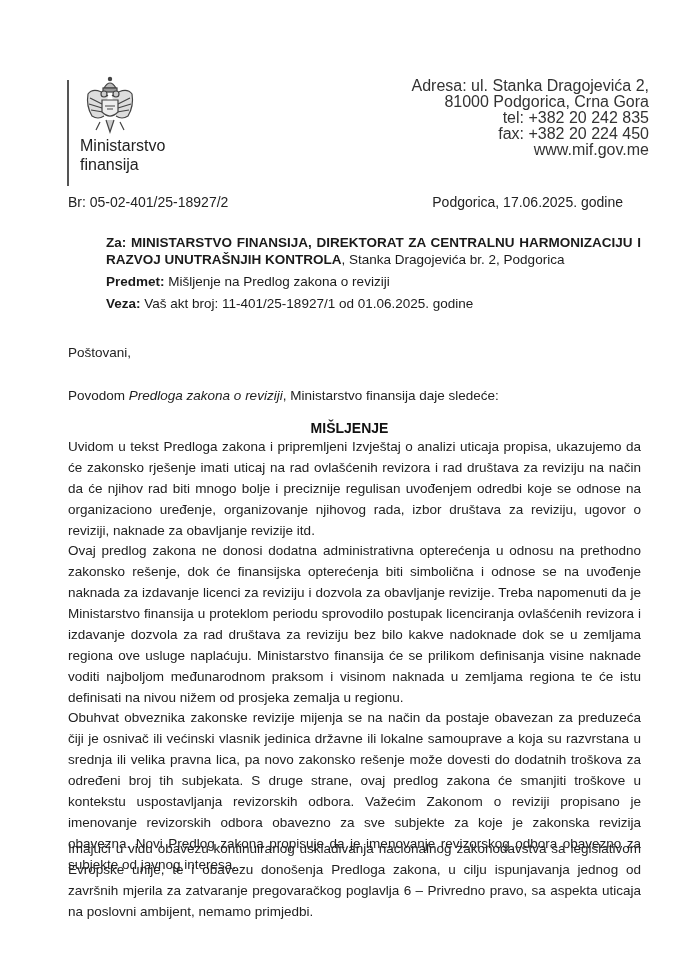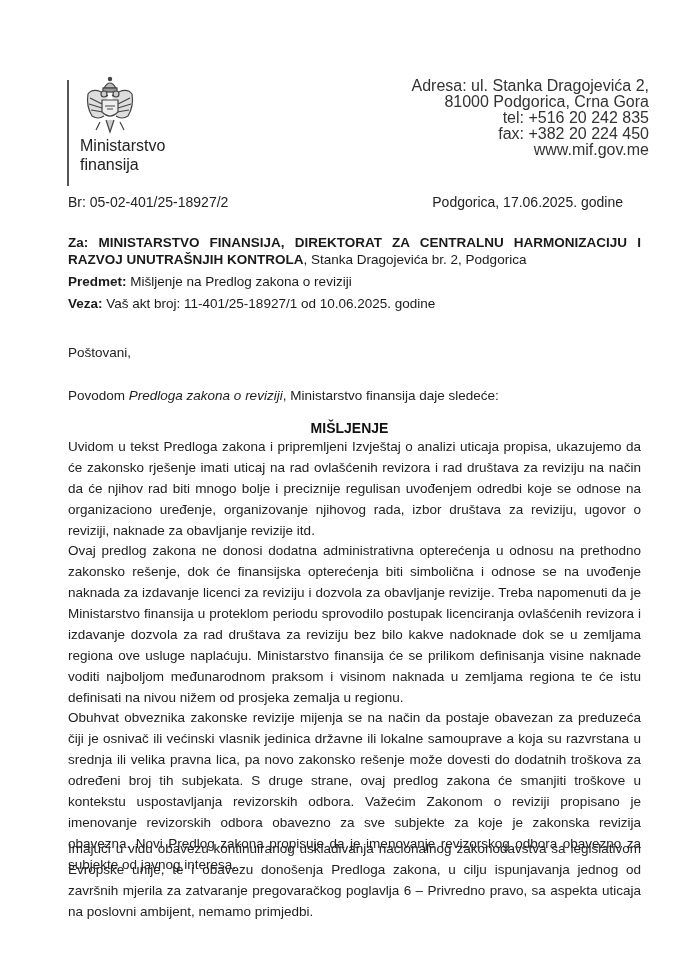--- a/index.html
+++ b/index.html
@@ -8,21 +8,21 @@
       font-family: "Liberation Sans", sans-serif; color: #1a1a1a;
     }
     .vline { position: absolute; left: 67px; top: 80px; width: 2px; height: 106px; background: #555; }
     .logo { position: absolute; left: 82px; top: 76px; width: 56px; height: 62px; }
     .ministry-name { position: absolute; left: 80px; top: 136px; font-size: 16px; line-height: 19px; color: #222; }
     .address { position: absolute; right: 30px; top: 78px; text-align: right; font-size: 16px; line-height: 16px; color: #333; }
     .address div { white-space: nowrap; }
     .ref-no { position: absolute; left: 68px; top: 194px; font-size: 14px; color: #222; }
     .place-date { position: absolute; right: 56px; top: 194px; font-size: 14px; color: #222; text-align: center; }
     .meta { position: absolute; left: 68px; top: 234px; width: 573px; font-size: 13.5px; line-height: 17px; color: #1a1a1a; }
-    .meta .row { margin-bottom: 5px; text-align: justify; }
+    .meta .row { margin-bottom: 5px; text-align: justify; margin-left: 38px; }
     .meta b { font-weight: bold; }
     .salutation { position: absolute; left: 68px; top: 345px; font-size: 13.5px; color: #222; }
     .intro { position: absolute; left: 68px; top: 388px; font-size: 13.5px; color: #222; }
     .heading { position: absolute; left: 0; width: 667px; top: 420px; text-align: center; font-size: 14px; font-weight: bold; color: #111; padding-left: 16px; }
     .para { position: absolute; left: 68px; width: 573px; font-size: 13.5px; line-height: 21px; text-align: justify; color: #222; }
     .p1 { top: 436px; }
     .p2 { top: 540px; }
     .p3 { top: 707px; }
     .p4 { top: 838px; }
   </style>
@@ -57,32 +57,32 @@
 </div>
 
 <div class="ministry-name">
   <div>Ministarstvo</div>
   <div>finansija</div>
 </div>
 
 <div class="address">
   <div>Adresa: ul. Stanka Dragojevića 2,</div>
   <div>81000 Podgorica, Crna Gora</div>
-  <div>tel: +516 20 242 835</div>
+  <div>tel: +382 20 242 835</div>
   <div>fax: +382 20 224 450</div>
   <div>www.mif.gov.me</div>
 </div>
 
 <div class="ref-no">Br: 05-02-401/25-18927/2</div>
 <div class="place-date">Podgorica, 17.06.2025. godine</div>
 
 <div class="meta">
   <div class="row"><b>Za:</b> <b>MINISTARSTVO FINANSIJA, DIREKTORAT ZA CENTRALNU HARMONIZACIJU I RAZVOJ UNUTRAŠNJIH KONTROLA</b><span>, Stanka Dragojevića br. 2, Podgorica</span></div>
   <div class="row"><b>Predmet:</b><span> Mišljenje na Predlog zakona o reviziji</span></div>
-  <div class="row"><b>Veza:</b><span> Vaš akt broj: 11-401/25-18927/1 od 10.06.2025. godine</span></div>
+  <div class="row"><b>Veza:</b><span> Vaš akt broj: 11-401/25-18927/1 od 01.06.2025. godine</span></div>
 </div>
 
 <div class="salutation">Poštovani,</div>
 
 <div class="intro"><span>Povodom </span><i>Predloga zakona o reviziji</i><span>, Ministarstvo finansija daje sledeće:</span></div>
 
 <div class="heading">MIŠLJENJE</div>
 
 <div class="para p1">Uvidom u tekst Predloga zakona i pripremljeni Izvještaj o analizi uticaja propisa, ukazujemo da će zakonsko rješenje imati uticaj na rad ovlašćenih revizora i rad društava za reviziju na način da će njihov rad biti mnogo bolje i preciznije regulisan uvođenjem odredbi koje se odnose na organizaciono uređenje, organizovanje njihovog rada, izbor društava za reviziju, ugovor o reviziji, naknade za obavljanje revizije itd.</div>
 <div class="para p2">Ovaj predlog zakona ne donosi dodatna administrativna opterećenja u odnosu na prethodno zakonsko rešenje, dok će finansijska opterećenja biti simbolična i odnose se na uvođenje naknada za izdavanje licenci za reviziju i dozvola za obavljanje revizije. Treba napomenuti da je Ministarstvo finansija u proteklom periodu sprovodilo postupak licenciranja ovlašćenih revizora i izdavanje dozvola za rad društava za reviziju bez bilo kakve nadoknade dok se u zemljama regiona ove usluge naplaćuju. Ministarstvo finansija će se prilikom definisanja visine naknade voditi najboljom međunarodnom praksom i visinom naknada u zemljama regiona te će istu definisati na nivou nižem od prosjeka zemalja u regionu.</div>

